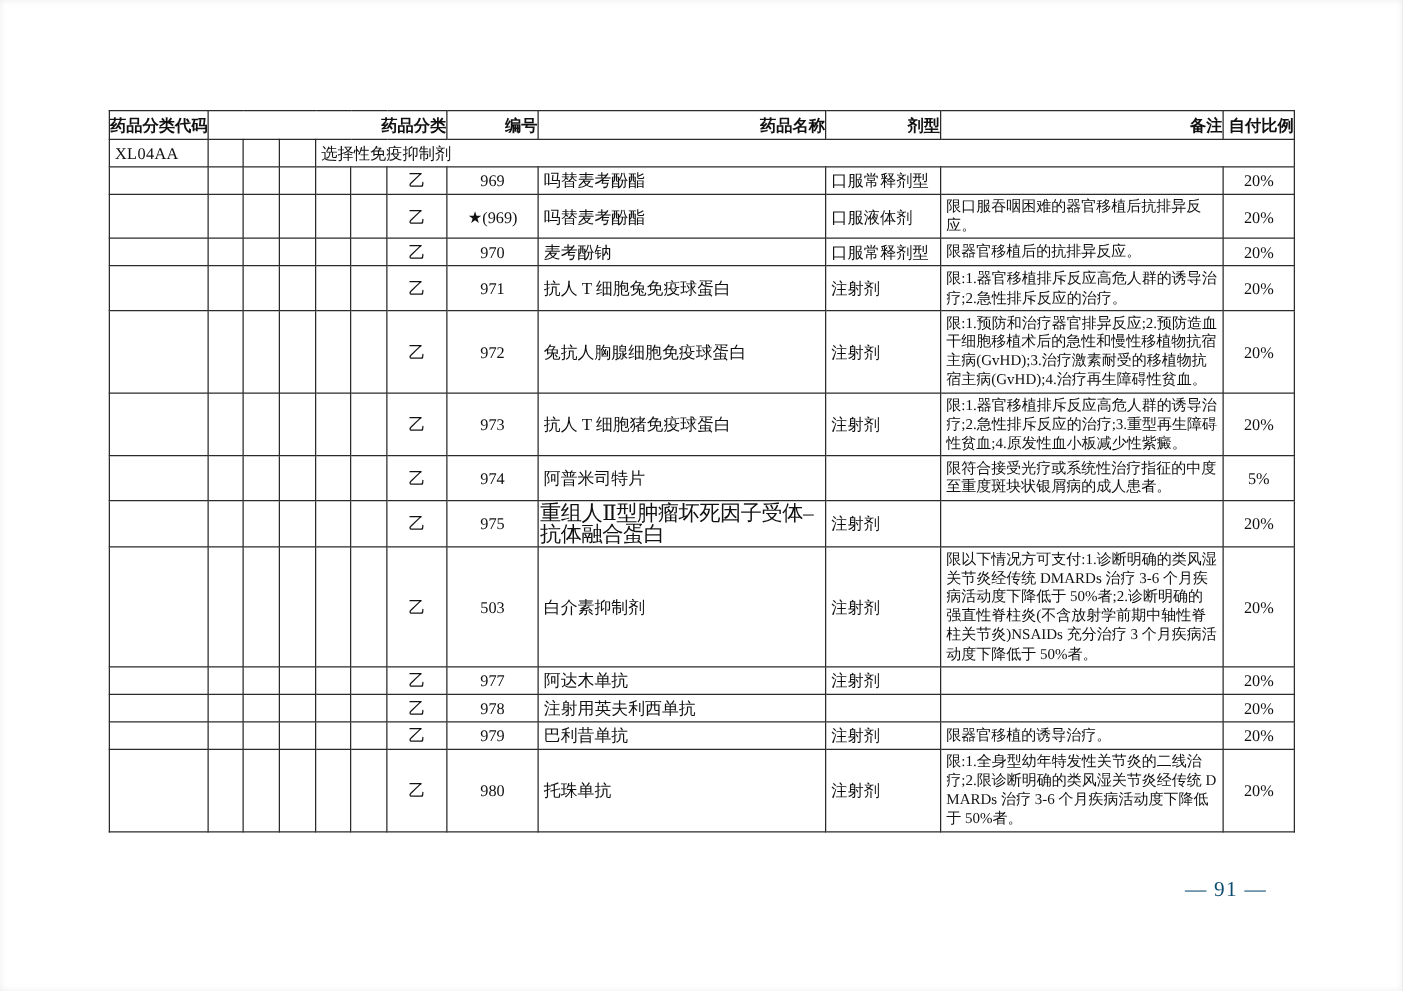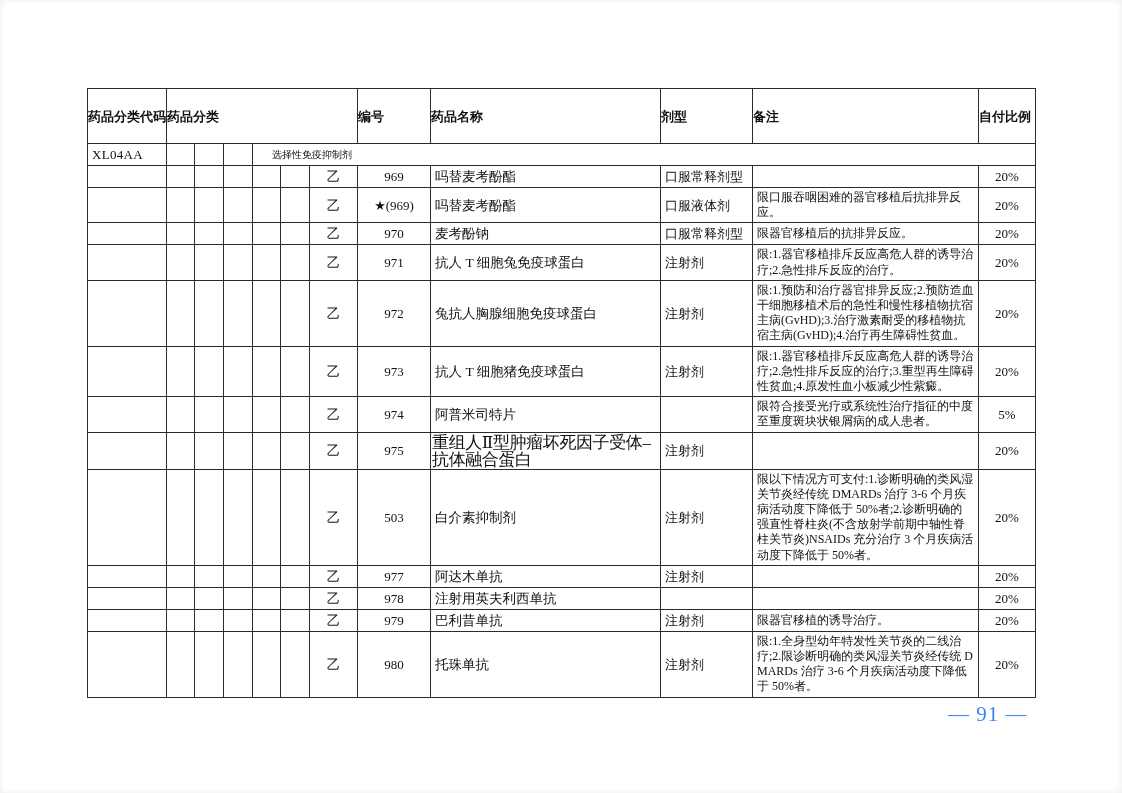--- a/index.html
+++ b/index.html
@@ -30,34 +30,34 @@
     border: 1px solid #2b2b2b;
     padding: 2px 4px;
     font-size: 14px;
     line-height: 17px;
     vertical-align: middle;
     overflow: hidden;
   }
   .drug-table th {
     font-size: 13px;
     font-weight: bold;
-    text-align: left;
-    padding: 18px 0;
+    text-align: right;
+    padding: 2px 0;
     white-space: nowrap;
     height: 18px;
   }
   .drug-table td.blank { padding: 0; }
   .drug-table td.code {
     font-size: 13px;
     font-family: "Liberation Serif", "DejaVu Serif", serif;
     letter-spacing: 0.3px;
   }
   .drug-table td.section-title {
-    padding-left: 19px;
-    font-size: 10px;
+    padding-left: 4px;
+    font-size: 13px;
     margin-top: 37px;
   }
   .drug-table td.center { text-align: center; }
   .drug-table td.tier { font-size: 13.5px; }
   .drug-table td.number { font-size: 13px; white-space: nowrap; padding: 2px 1px; }
   .drug-table td.name { font-size: 13.5px; }
   .drug-table td.name.tight {
     font-size: 17px;
     letter-spacing: -0.4px;
     padding: 1px 1px;
@@ -69,23 +69,23 @@
     word-break: break-all;
     padding: 2px 4px;
     margin-left: 43px;
   }
   .drug-table td.ratio { font-size: 13px; }
   .page-number {
     position: absolute;
     left: 948px;
     top: 702px;
     width: 120px;
-    font-size: 21px;
+    font-size: 17px;
     letter-spacing: 1px;
-    color: #3b82f6;
+    color: #0c4a6e;
   }
 </style>
 </head>
 <body>
 
 <div class="page">
 
   <table class="drug-table">
     <colgroup>
       <col style="width:79px">

